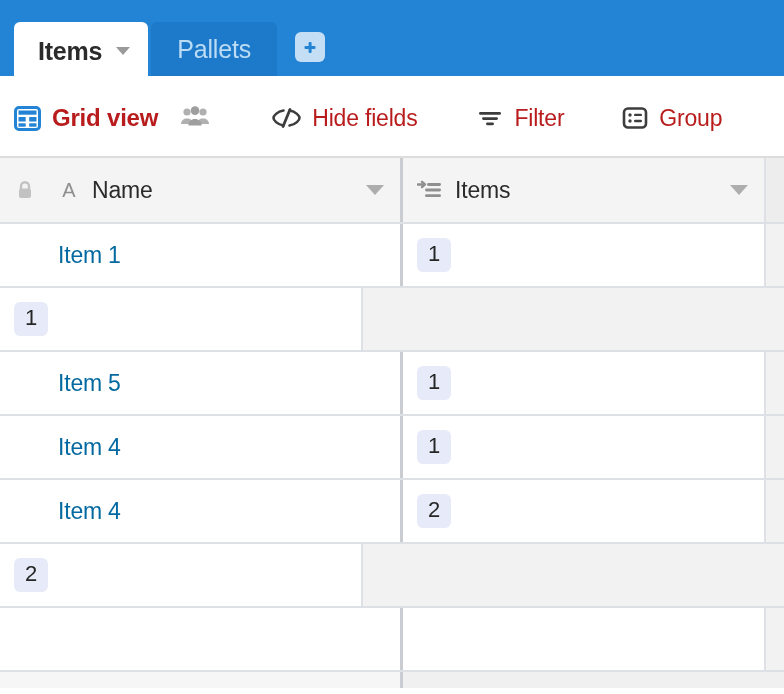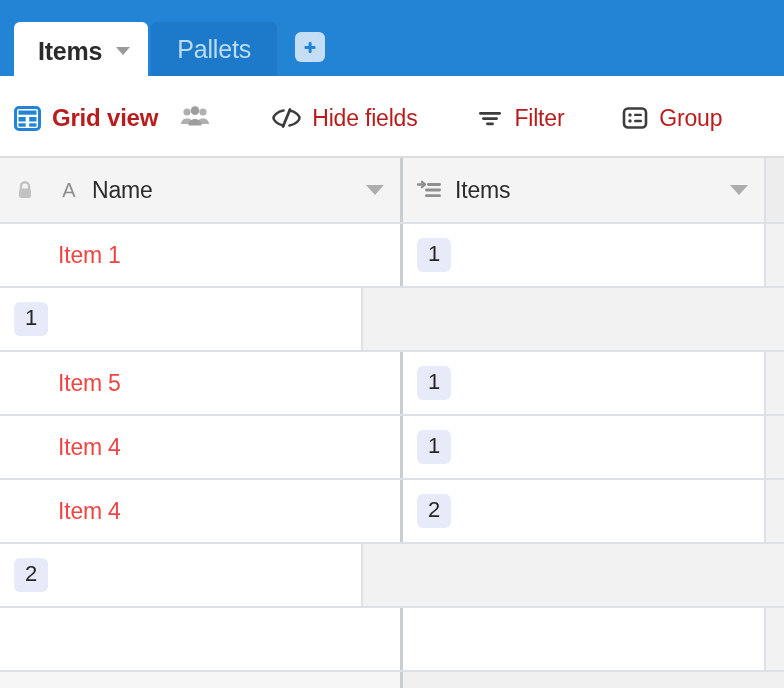--- a/index.html
+++ b/index.html
@@ -172,21 +172,21 @@
   .head-caret {
     width: 0; height: 0;
     border-left: 9px solid transparent;
     border-right: 9px solid transparent;
     border-top: 10px solid #adadad;
     margin-right: 16px;
     cursor: pointer;
   }
   .cell-name-text {
     font-size: 23px;
-    color: #ef4444;
+    color: #0369a1;
     letter-spacing: -0.2px;
     padding-left: 44px;
   }
   .chip {
     background: #e7eaf8;
     color: #262626;
     font-size: 22px;
     border-radius: 6px;
     padding: 5px 11px 7px 11px;
     line-height: 1;

